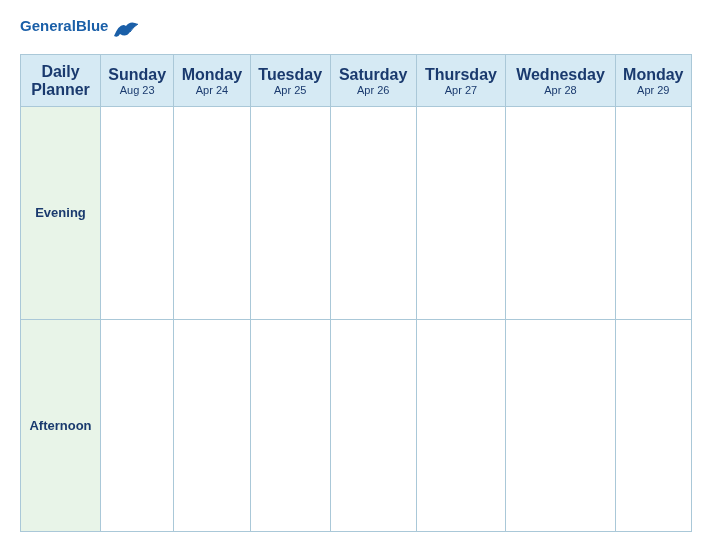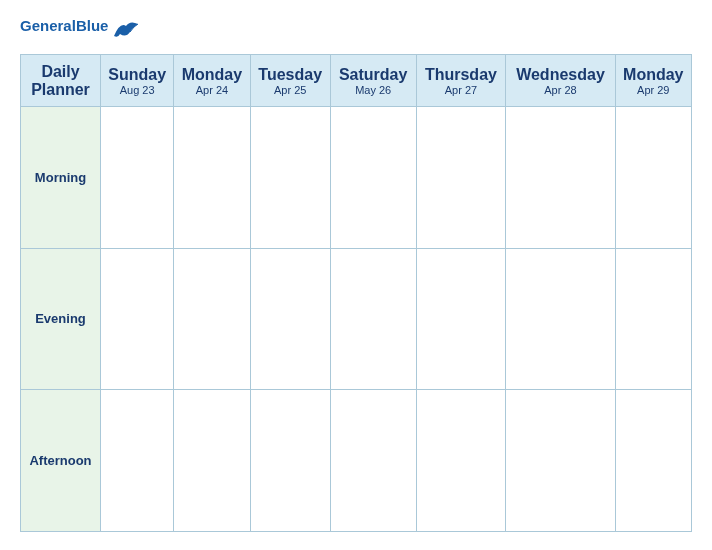--- a/index.html
+++ b/index.html
@@ -146,47 +146,37 @@
       <th>
         <span class="th-label">Monday</span>
         <span class="th-date">Apr 24</span>
       </th>
       <th>
         <span class="th-label">Tuesday</span>
         <span class="th-date">Apr 25</span>
       </th>
       <th>
         <span class="th-label">Saturday</span>
-        <span class="th-date">May 26</span>
+        <span class="th-date">Apr 26</span>
       </th>
       <th>
         <span class="th-label">Thursday</span>
         <span class="th-date">Apr 27</span>
       </th>
       <th>
         <span class="th-label">Wednesday</span>
         <span class="th-date">Apr 28</span>
       </th>
       <th>
         <span class="th-label">Monday</span>
         <span class="th-date">Apr 29</span>
       </th>
     </tr>
   </thead>
   <tbody>
-    <tr>
-      <td class="row-label">Morning</td>
-      <td class="day-cell"></td>
-      <td class="day-cell"></td>
-      <td class="day-cell"></td>
-      <td class="day-cell"></td>
-      <td class="day-cell"></td>
-      <td class="day-cell"></td>
-      <td class="day-cell"></td>
-    </tr>
     <tr>
       <td class="row-label">Evening</td>
       <td class="day-cell"></td>
       <td class="day-cell"></td>
       <td class="day-cell"></td>
       <td class="day-cell"></td>
       <td class="day-cell"></td>
       <td class="day-cell"></td>
       <td class="day-cell"></td>
     </tr>

